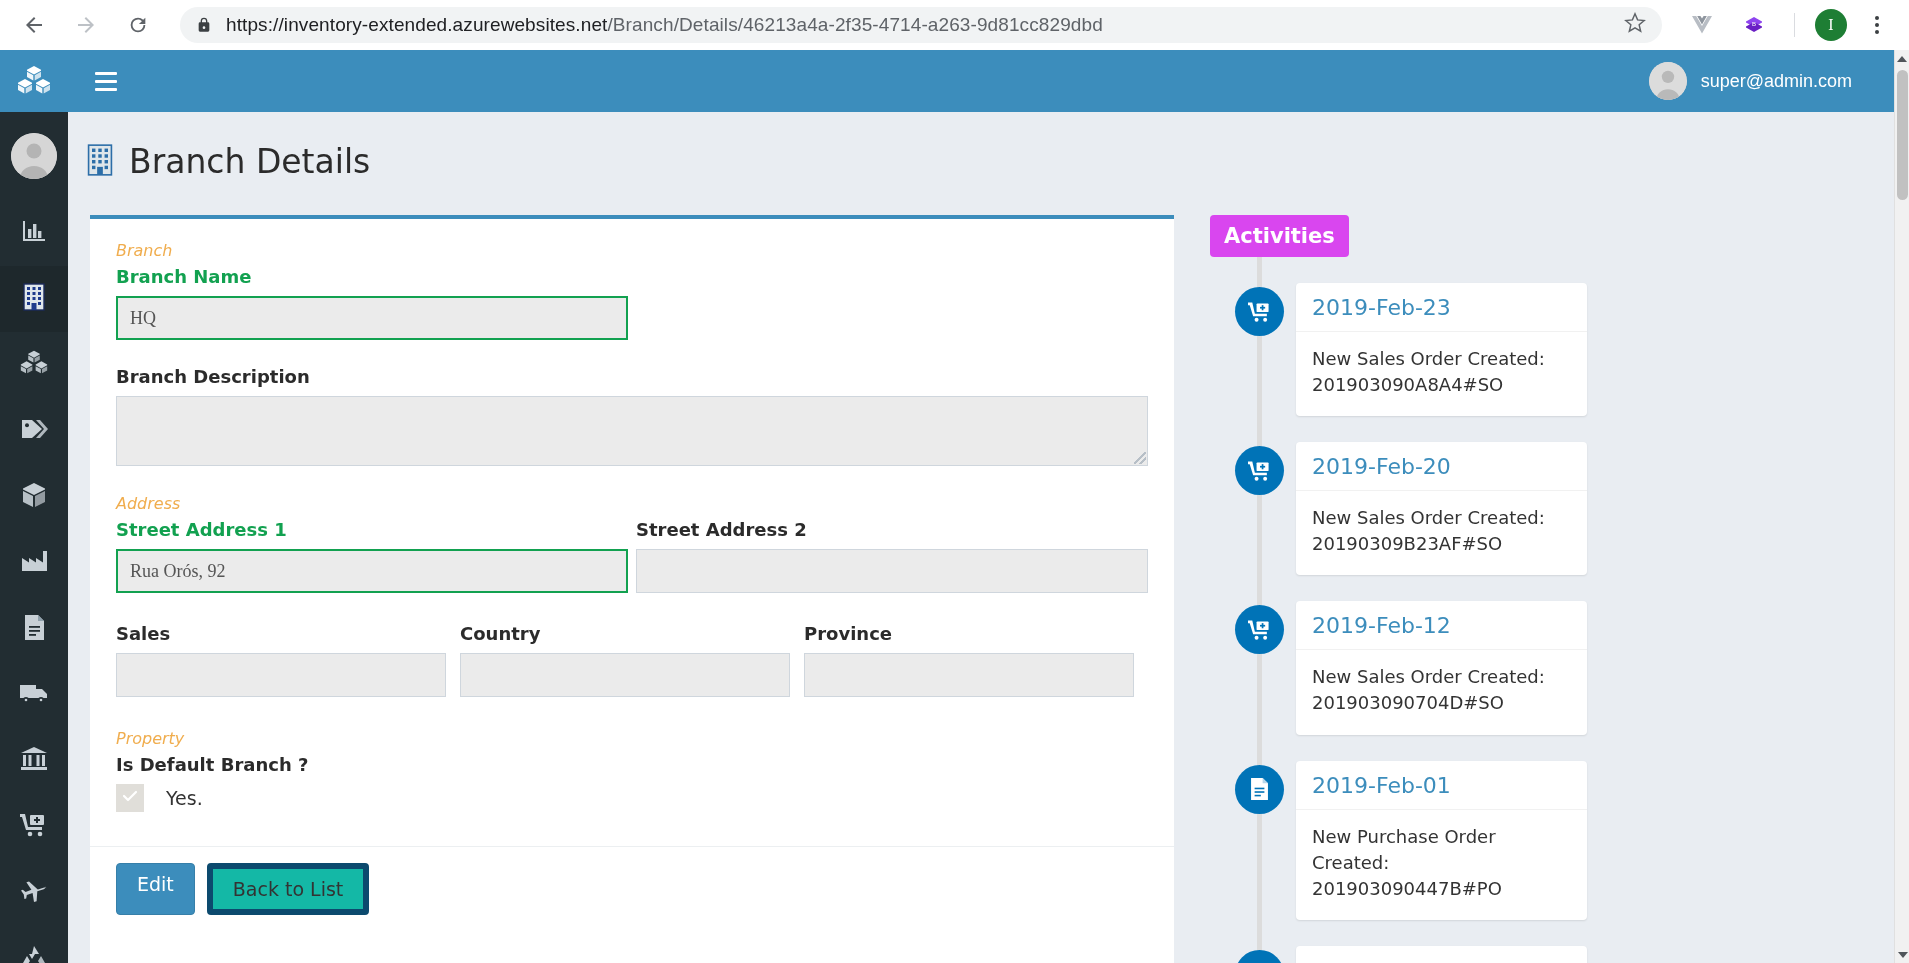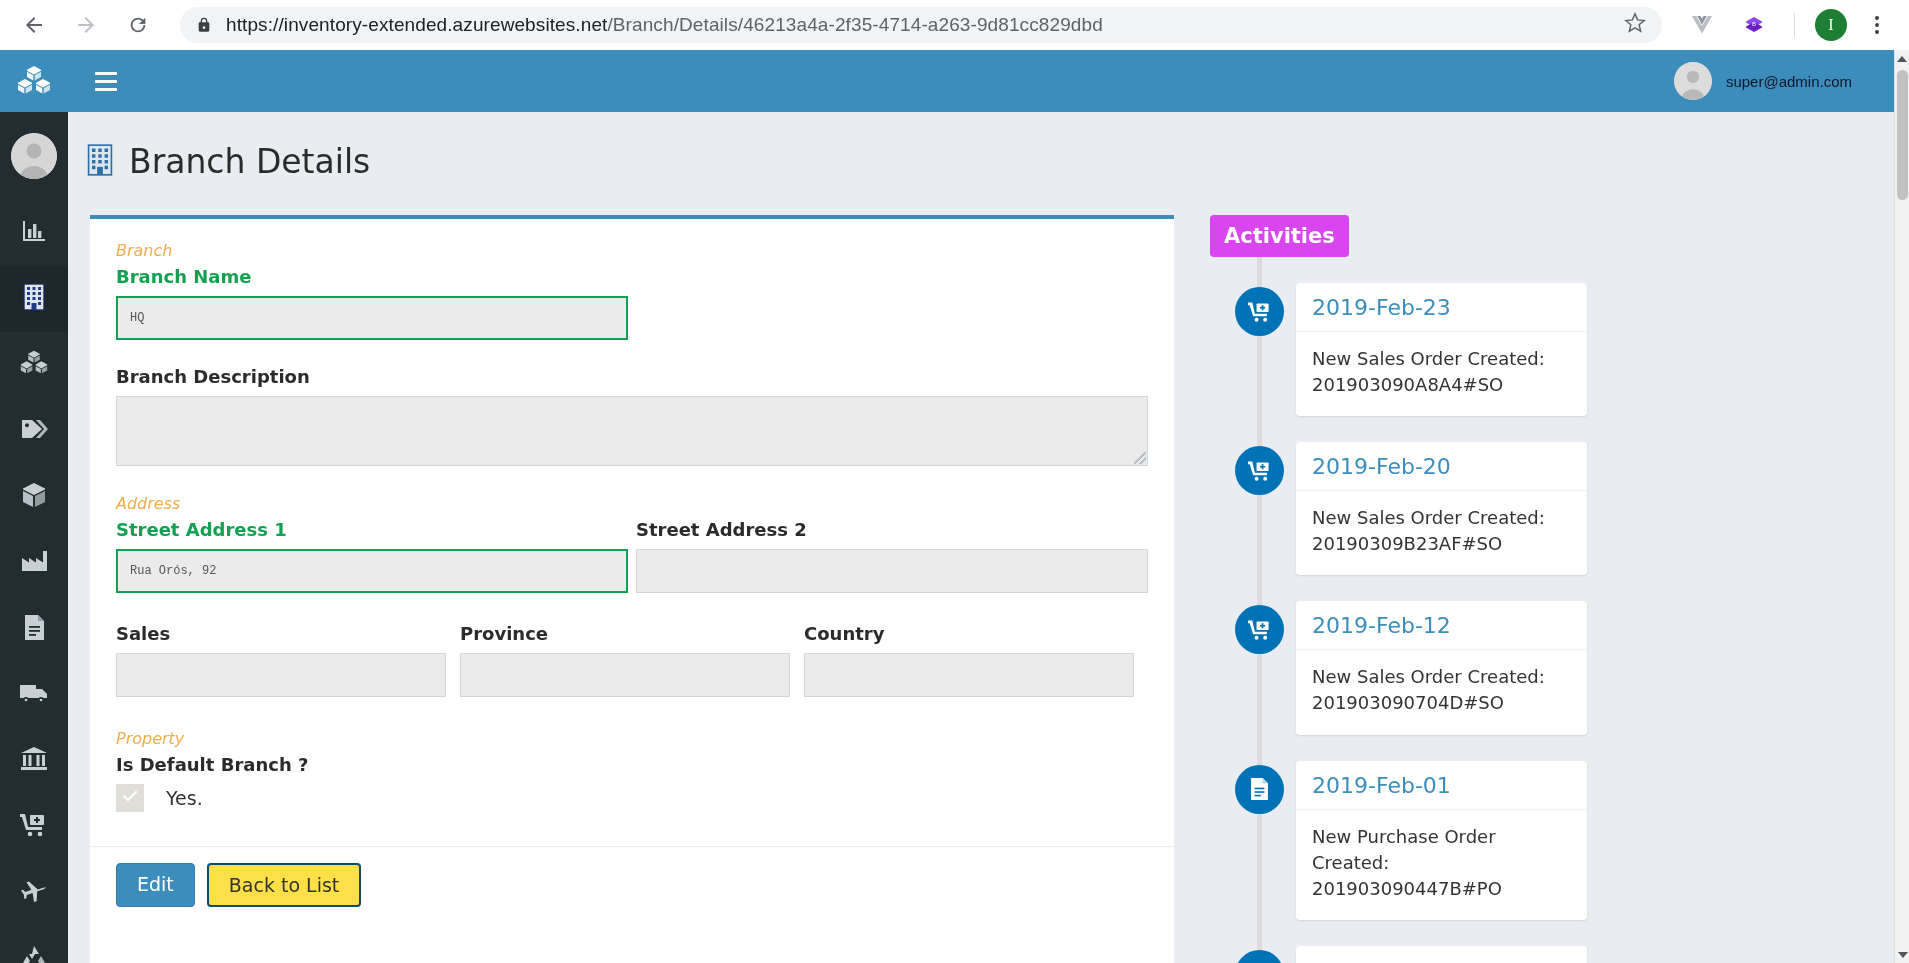--- a/index.html
+++ b/index.html
@@ -113,21 +113,21 @@
   .topbar-user {
     margin-left: auto;
     display: flex; align-items: center; gap: 14px;
     padding-right: 42px;
   }
   .topbar-user .av2 {
     width: 38px; height: 38px; border-radius: 50%;
     background: #d8d8d8;
     display:flex; align-items:flex-end; justify-content:center; overflow:hidden;
   }
-  .topbar-user .uname { color: #0f172a; font-size: 15px; }
+  .topbar-user .uname { color: #ffffff; font-size: 18px; }
 
   
   .content {
     position: absolute; top: 62px; left: 68px;
     width: 1826px; height: 851px;
     background: #e9edf2;
     overflow: hidden;
   }
   .page-title {
     display: flex; align-items: center; gap: 14px;
@@ -163,22 +163,22 @@
     margin-bottom: 9px;
     font-family: "DejaVu Sans", sans-serif;
   }
   .fld-label.req { color: #12a150; }
   .inp {
     background: #ebebeb;
     border: 1px solid #cfd6dd;
     height: 44px;
     display: flex; align-items: center;
     padding: 0 12px;
-    font-size: 12px; color: #555;
-    font-family: Liberation Mono, monospace;
+    font-size: 18px; color: #555;
+    font-family: Liberation Serif, serif;
   }
   .inp.ok { border: 2px solid #12a150; }
   .txtarea {
     background: #ebebeb;
     border: 1px solid #cfd6dd;
     height: 70px;
     width: 100%;
     position: relative;
   }
   .txtarea::after {
@@ -205,21 +205,21 @@
   }
   .btn {
     font-size: 19px;
     padding: 9px 20px;
     border-radius: 4px;
     font-family: "DejaVu Sans", sans-serif;
     cursor: pointer;
     white-space: nowrap;
   }
   .btn-primary { background: #3c8dbc; color: #fff; border: 1px solid #367fa9; }
-  .btn-default { background: #fde047; color: #333; border: 2px solid #0c4a6e; }
+  .btn-default { background: #14b8a6; color: #333; border: 6px solid #0c4a6e; }
 
   
   .timeline { width: 400px; position: relative; padding-left: 0; }
   .tl-badge {
     display: inline-block;
     background: #d946ef; color: #fff;
     font-size: 21px; font-weight: bold;
     padding: 9px 14px; border-radius: 4px;
     position: relative; z-index: 2;
     font-family: "DejaVu Sans", sans-serif;
@@ -605,25 +605,25 @@
         </div>
 
         <div style="height:26px;"></div>
 
         <div class="row">
           <div style="width:366px;">
             <div class="fld-label">Sales</div>
             <div class="inp" style="width:330px;"></div>
           </div>
           <div style="width:366px;">
+            <div class="fld-label">Country</div>
+            <div class="inp" style="width:330px;"></div>
+          </div>
+          <div style="width:366px;">
             <div class="fld-label">Province</div>
-            <div class="inp" style="width:330px;"></div>
-          </div>
-          <div style="width:366px;">
-            <div class="fld-label">Country</div>
             <div class="inp" style="width:330px;"></div>
           </div>
         </div>
 
         <div style="height:28px;"></div>
 
         <div class="sec-label">Property</div>
         <div class="fld-label">Is Default Branch ?</div>
 
         <div class="chk-row">

